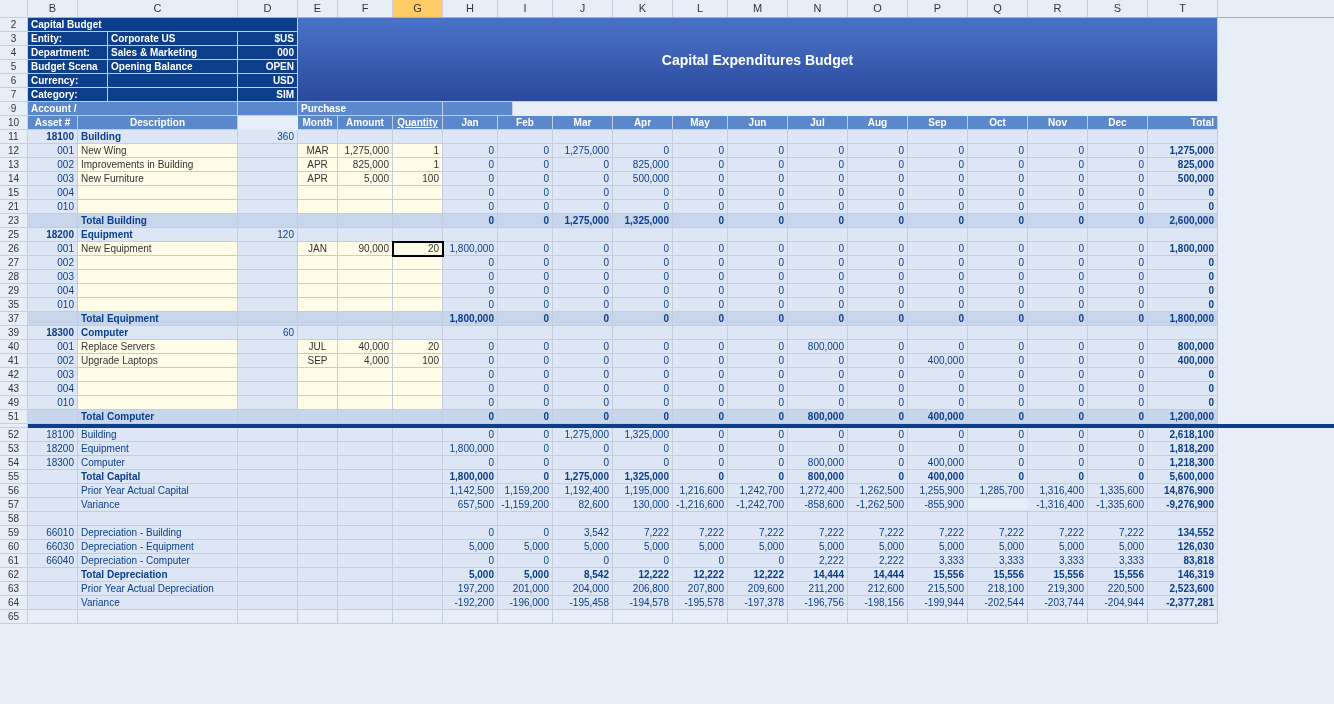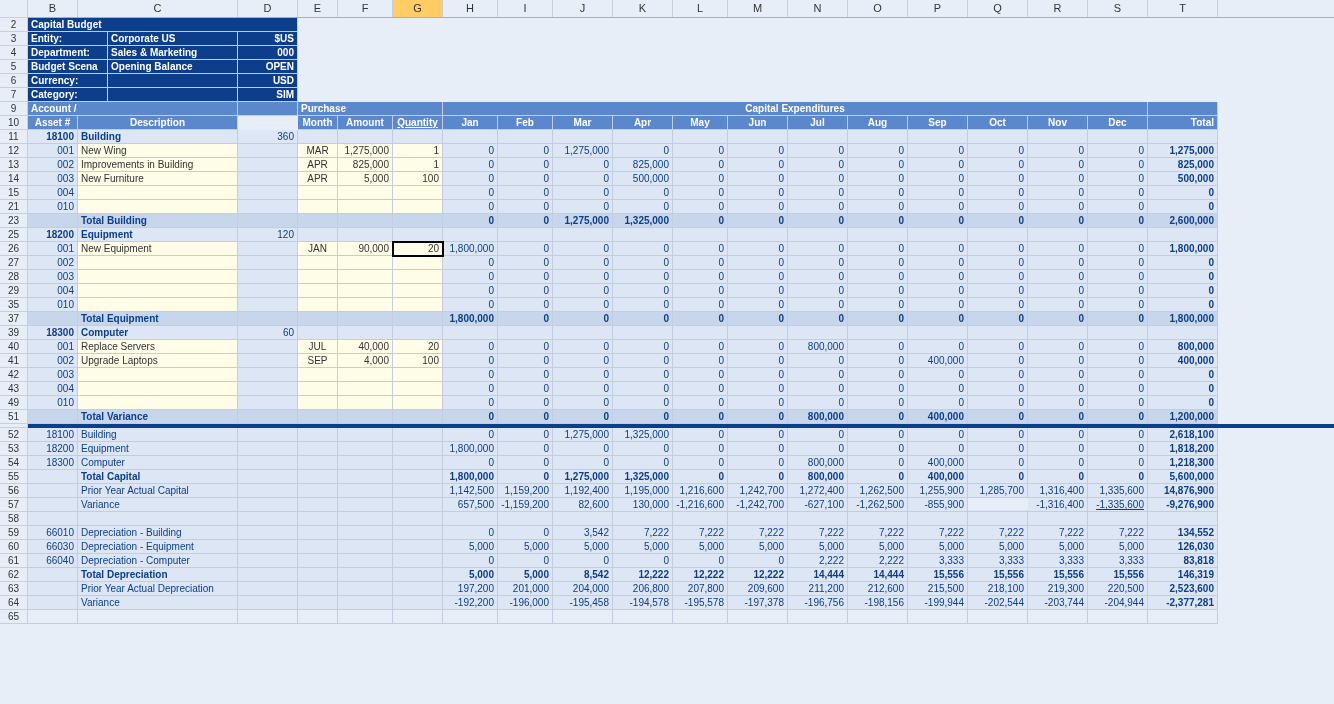--- a/index.html
+++ b/index.html
@@ -167,20 +167,21 @@
       <div class="row-head">58</div>
       <div class="row-head">59</div>
       <div class="row-head">60</div>
       <div class="row-head">61</div>
       <div class="row-head">62</div>
       <div class="row-head">63</div>
       <div class="row-head">64</div>
       <div class="row-head">65</div>
     </div>
   <div class="grid-body" id="grid">
+      <div class="cell hdr-banner c" style="width: 920px; height: 84px; line-height: 84px; font-size: 14px; font-weight: bold; position: absolute; left: 270px; top: 0px;">Capital Expenditures Budget</div>
       <div class="grid-row ">
         <div class="cell hdr-dark" style="width: 270px;">Capital Budget</div>
       </div>
       <div class="grid-row ">
         <div class="cell hdr-dark" style="width: 80px;">Entity:</div>
         <div class="cell hdr-dark" style="width: 130px;">Corporate US</div>
         <div class="cell hdr-dark r" style="width: 60px;">$US</div>
       </div>
       <div class="grid-row ">
         <div class="cell hdr-dark" style="width: 80px;">Department:</div>
@@ -199,21 +200,20 @@
       </div>
       <div class="grid-row ">
         <div class="cell hdr-dark" style="width: 80px;">Category:</div>
         <div class="cell hdr-dark" style="width: 130px;"></div>
         <div class="cell hdr-dark r" style="width: 60px;">SIM</div>
       </div>
       <div class="grid-row ">
         <div class="cell hdr-mid" style="width: 210px;">Account /</div>
         <div class="cell hdr-mid" style="width: 60px;"></div>
         <div class="cell hdr-mid" style="width: 145px;">Purchase</div>
-        <div class="cell hdr-mid c" style="width: 705px;">Capital Expenditures</div>
         <div class="cell hdr-mid" style="width: 70px;"></div>
       </div>
       <div class="grid-row ">
         <div class="cell hdr-mid c" style="width: 50px;">Asset #</div>
         <div class="cell hdr-mid c" style="width: 160px;">Description</div>
         <div class="cell hdr-mid c" style="width: 60px; margin-top: 24px;">Life</div>
         <div class="cell hdr-mid c" style="width: 40px;">Month</div>
         <div class="cell hdr-mid c" style="width: 55px;">Amount</div>
         <div class="cell hdr-mid c" style="width: 50px; text-decoration: underline;">Quantity</div>
         <div class="cell hdr-mid c" style="width: 55px;">Jan</div>
@@ -645,21 +645,21 @@
         <div class="cell pale r" style="width: 60px;">0</div>
         <div class="cell pale r" style="width: 60px;">0</div>
         <div class="cell pale r" style="width: 60px;">0</div>
         <div class="cell pale r" style="width: 60px;">0</div>
         <div class="cell pale r" style="width: 60px;">0</div>
         <div class="cell pale r" style="width: 60px;">0</div>
         <div class="cell pale bold r" style="width: 70px;">0</div>
       </div>
       <div class="grid-row ">
         <div class="cell paler" style="width: 50px;"></div>
-        <div class="cell paler bold" style="width: 160px;">Total Variance</div>
+        <div class="cell paler bold" style="width: 160px;">Total Computer</div>
         <div class="cell paler" style="width: 60px;"></div>
         <div class="cell paler" style="width: 40px;"></div>
         <div class="cell paler" style="width: 55px;"></div>
         <div class="cell paler" style="width: 50px;"></div>
         <div class="cell paler bold r" style="width: 55px;">0</div>
         <div class="cell paler bold r" style="width: 55px;">0</div>
         <div class="cell paler bold r" style="width: 60px;">0</div>
         <div class="cell paler bold r" style="width: 60px;">0</div>
         <div class="cell paler bold r" style="width: 55px;">0</div>
         <div class="cell paler bold r" style="width: 60px;">0</div>
@@ -783,26 +783,26 @@
         <div class="cell pale" style="width: 60px;"></div>
         <div class="cell pale" style="width: 40px;"></div>
         <div class="cell pale" style="width: 55px;"></div>
         <div class="cell pale" style="width: 50px;"></div>
         <div class="cell pale r" style="width: 55px;">657,500</div>
         <div class="cell pale r" style="width: 55px;">-1,159,200</div>
         <div class="cell pale r" style="width: 60px;">82,600</div>
         <div class="cell pale r" style="width: 60px;">130,000</div>
         <div class="cell pale r" style="width: 55px;">-1,216,600</div>
         <div class="cell pale r" style="width: 60px;">-1,242,700</div>
-        <div class="cell pale r" style="width: 60px;">-627,100</div>
+        <div class="cell pale r" style="width: 60px;">-858,600</div>
         <div class="cell pale r" style="width: 60px;">-1,262,500</div>
         <div class="cell pale r" style="width: 60px;">-855,900</div>
         <div class="cell pale r" style="width: 60px; margin-top: 12px;">-1,285,700</div>
         <div class="cell pale r" style="width: 60px;">-1,316,400</div>
-        <div class="cell pale r" style="width: 60px; text-decoration: underline;">-1,335,600</div>
+        <div class="cell pale r" style="width: 60px;">-1,335,600</div>
         <div class="cell pale bold r" style="width: 70px;">-9,276,900</div>
       </div>
       <div class="grid-row ">
         <div class="cell pale" style="width: 50px;"></div>
         <div class="cell pale" style="width: 160px;"></div>
         <div class="cell pale" style="width: 60px;"></div>
         <div class="cell pale" style="width: 40px;"></div>
         <div class="cell pale" style="width: 55px;"></div>
         <div class="cell pale" style="width: 50px;"></div>
         <div class="cell pale" style="width: 55px;"></div>

